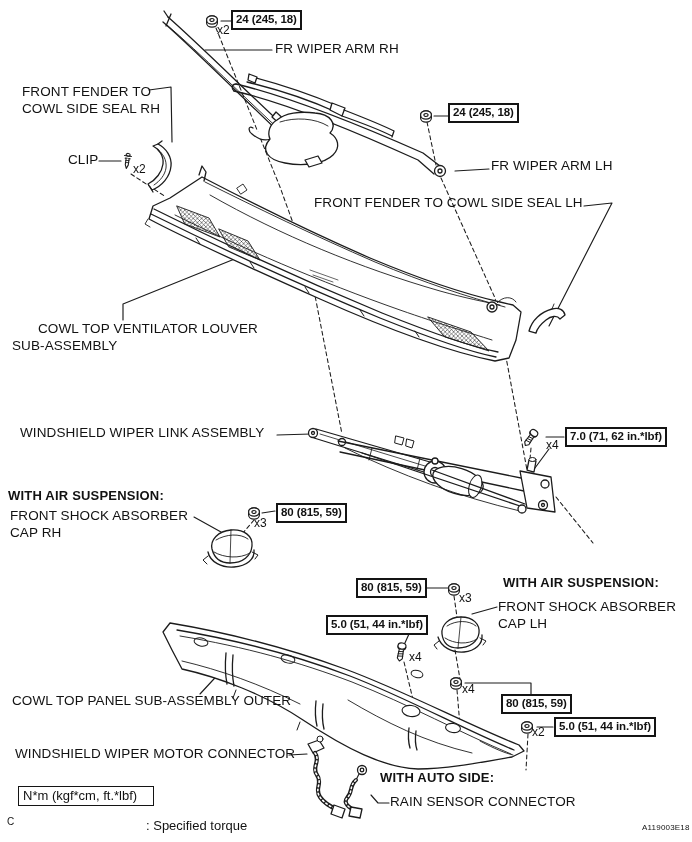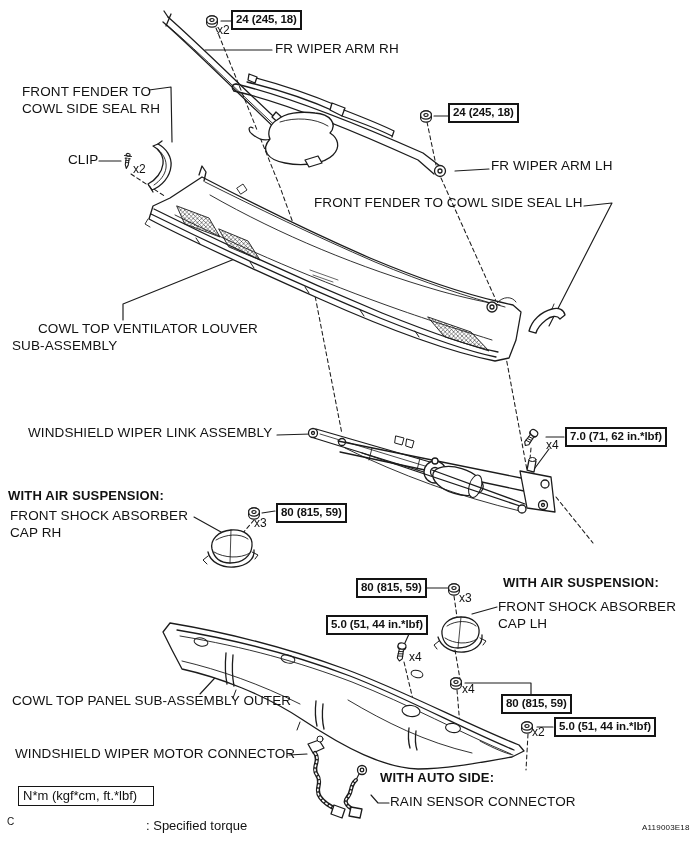--- a/index.html
+++ b/index.html
@@ -250,21 +250,21 @@
   <div class="qty" style="left:532px;top:725px;">x2</div>
 
   <div class="lbl" style="left:275px;top:42px;">FR WIPER ARM RH</div>
   <div class="lbl" style="left:22px;top:85px;">FRONT FENDER TO</div>
   <div class="lbl" style="left:22px;top:102px;">COWL SIDE SEAL RH</div>
   <div class="lbl" style="left:68px;top:153px;">CLIP</div>
   <div class="lbl" style="left:491px;top:159px;">FR WIPER ARM LH</div>
   <div class="lbl" style="left:314px;top:196px;">FRONT FENDER TO COWL SIDE SEAL LH</div>
   <div class="lbl" style="left:20px;top:322px;margin-left:18px;">COWL TOP VENTILATOR LOUVER</div>
   <div class="lbl" style="left:12px;top:339px;">SUB-ASSEMBLY</div>
-  <div class="lbl" style="left:28px;top:426px;">WINDSHIELD WIPER LINK ASSEMBLY</div>
+  <div class="lbl" style="left:20px;top:426px;">WINDSHIELD WIPER LINK ASSEMBLY</div>
   <div class="lbl b" style="left:8px;top:481px;">WITH AIR SUSPENSION:</div>
   <div class="lbl" style="left:10px;top:509px;">FRONT SHOCK ABSORBER</div>
   <div class="lbl" style="left:10px;top:526px;">CAP RH</div>
   <div class="lbl b" style="left:503px;top:568px;">WITH AIR SUSPENSION:</div>
   <div class="lbl" style="left:498px;top:600px;">FRONT SHOCK ABSORBER</div>
   <div class="lbl" style="left:498px;top:617px;">CAP LH</div>
   <div class="lbl" style="left:12px;top:694px;">COWL TOP PANEL SUB-ASSEMBLY OUTER</div>
   <div class="lbl" style="left:15px;top:747px;">WINDSHIELD WIPER MOTOR CONNECTOR</div>
   <div class="lbl b" style="left:380px;top:763px;">WITH AUTO SIDE:</div>
   <div class="lbl" style="left:390px;top:795px;">RAIN SENSOR CONNECTOR</div>

